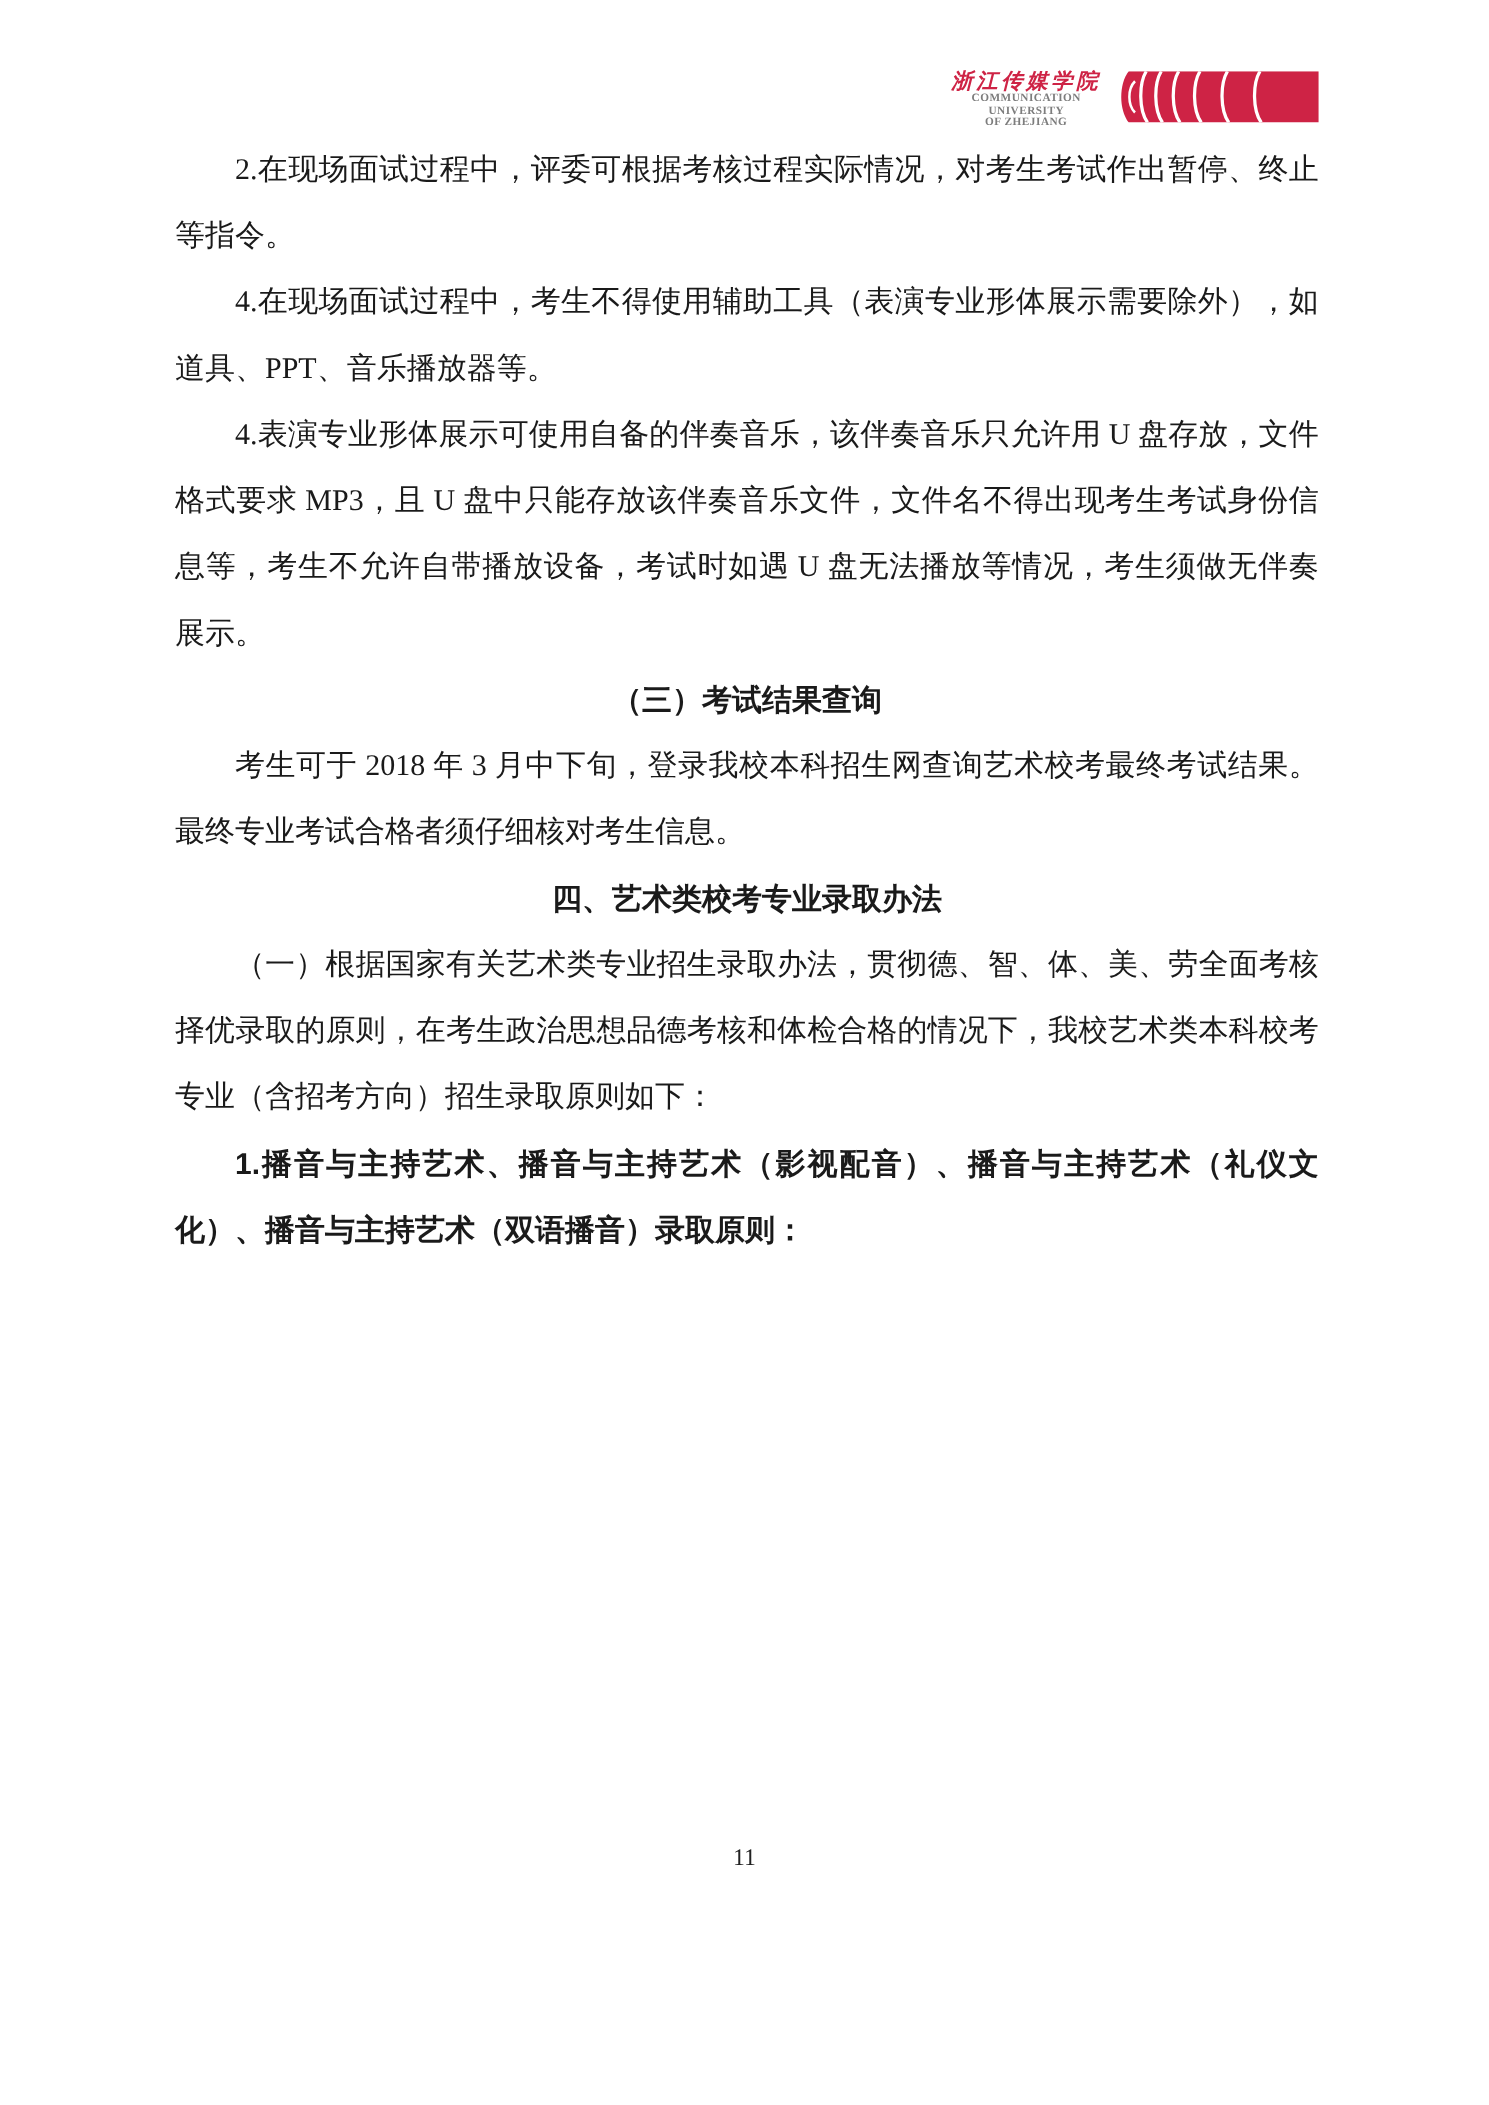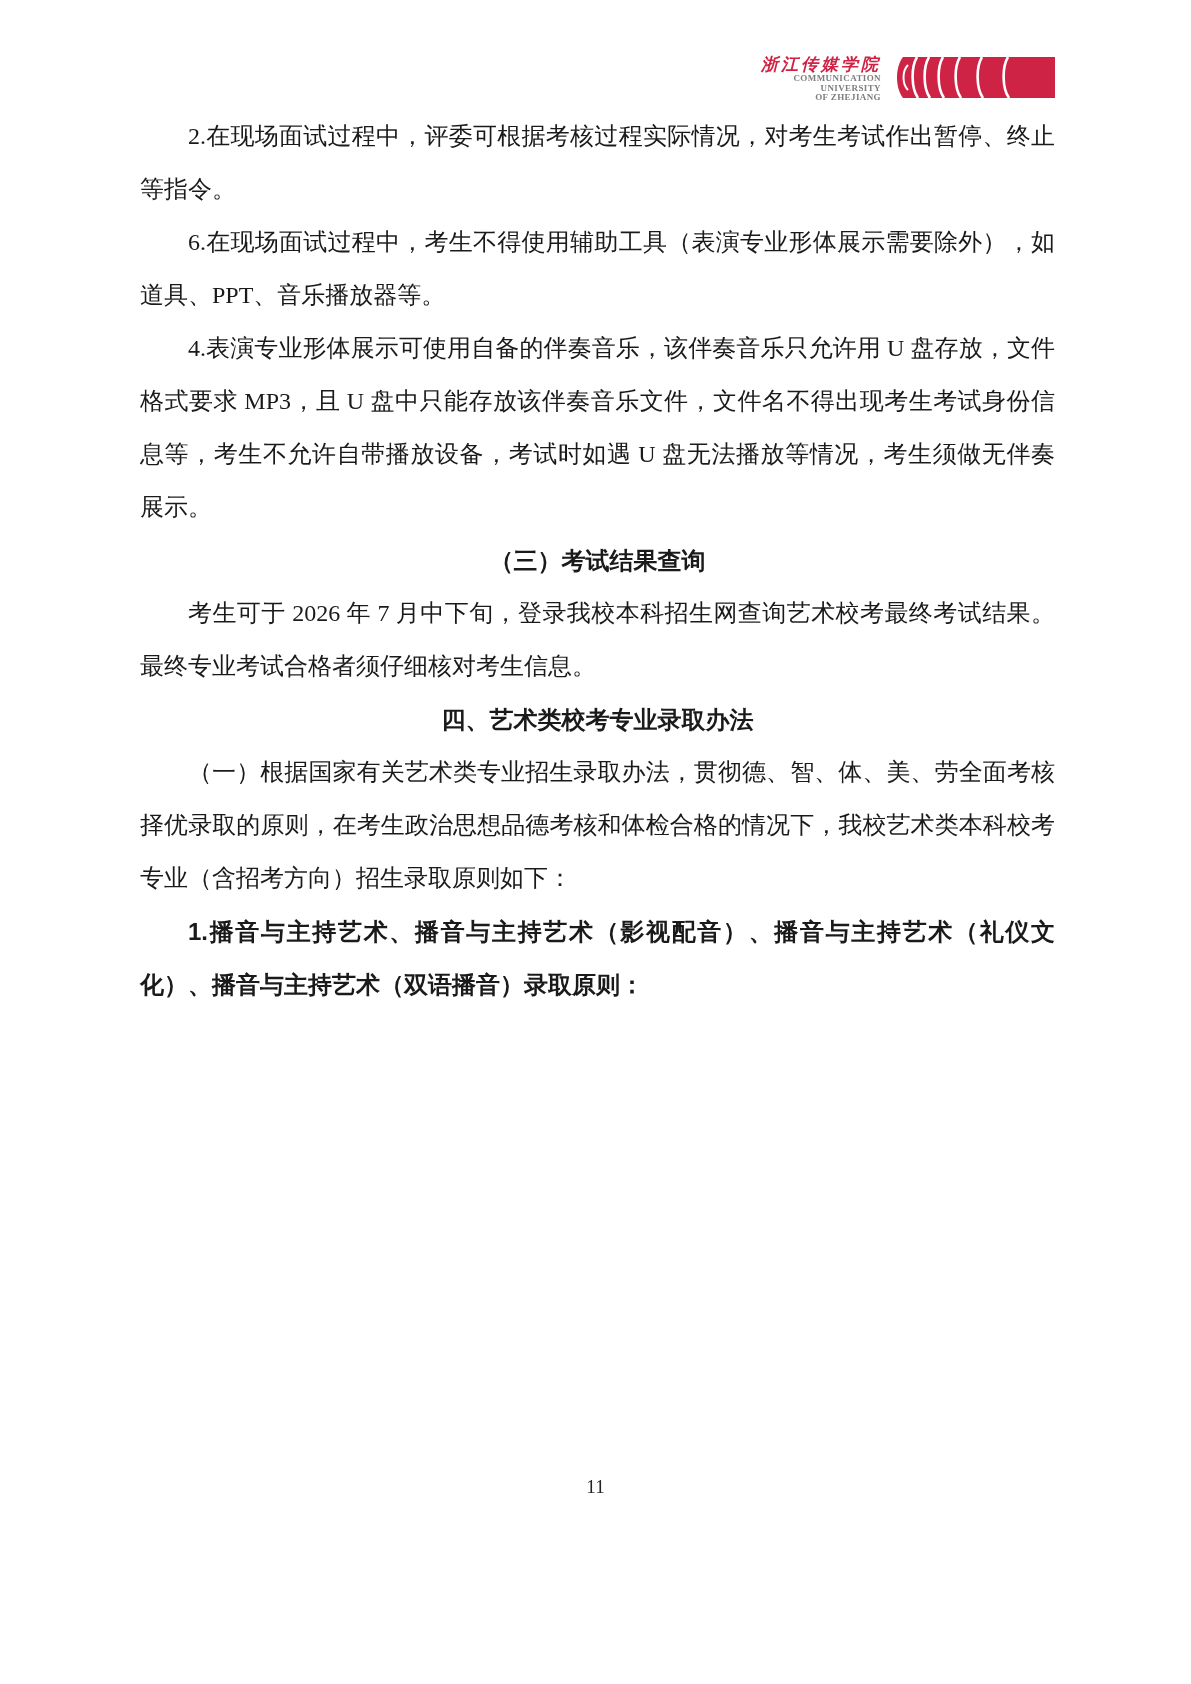--- a/index.html
+++ b/index.html
@@ -14,21 +14,21 @@
   .page { padding: 55px 136px 0 140px; position: relative; }
 
   
   .header {
     height: 46px;
     display: flex;
     justify-content: flex-end;
     align-items: flex-start;
     gap: 12px;
   }
-  .logo-text { text-align: right; margin-top: 1px; }
+  .logo-text { text-align: center; margin-top: 1px; }
   .logo-cn {
     font-size: 17px;
     font-weight: bold;
     letter-spacing: 3px;
     line-height: 18px;
     font-style: italic;
   }
   .logo-en {
     color: #7d7d7d;
     font-family: Liberation Serif, serif;
@@ -97,26 +97,26 @@
         <path d="M50 0 C 44 10, 44 31, 51 41" stroke="#ffffff" stroke-width="2.6" fill="none"></path>
         <path d="M67 0 C 61 10, 61 31, 68 41" stroke="#ffffff" stroke-width="2.6" fill="none"></path>
         <path d="M89 0 C 83 10, 83 31, 90 41" stroke="#ffffff" stroke-width="2.6" fill="none"></path>
         <path d="M115 0 C 109 10, 109 31, 116 41" stroke="#ffffff" stroke-width="2.6" fill="none"></path>
       </svg>
     </div>
   </div>
 
   <div class="content">
     <p>2.在现场面试过程中，评委可根据考核过程实际情况，对考生考试作出暂停、终止等指令。</p>
-    <p>6.在现场面试过程中，考生不得使用辅助工具（表演专业形体展示需要除外），如道具、PPT、音乐播放器等。</p>
+    <p>4.在现场面试过程中，考生不得使用辅助工具（表演专业形体展示需要除外），如道具、PPT、音乐播放器等。</p>
     <p>4.表演专业形体展示可使用自备的伴奏音乐，该伴奏音乐只允许用 U 盘存放，文件格式要求 MP3，且 U 盘中只能存放该伴奏音乐文件，文件名不得出现考生考试身份信息等，考生不允许自带播放设备，考试时如遇 U 盘无法播放等情况，考生须做无伴奏展示。</p>
 
     <h2 class="sec h-result">（三）考试结果查询</h2>
 
-    <p>考生可于 2026 年 7 月中下旬，登录我校本科招生网查询艺术校考最终考试结果。最终专业考试合格者须仔细核对考生信息。</p>
+    <p>考生可于 2018 年 3 月中下旬，登录我校本科招生网查询艺术校考最终考试结果。最终专业考试合格者须仔细核对考生信息。</p>
 
     <h2 class="sec h-admission">四、艺术类校考专业录取办法</h2>
 
     <p>（一）根据国家有关艺术类专业招生录取办法，贯彻德、智、体、美、劳全面考核择优录取的原则，在考生政治思想品德考核和体检合格的情况下，我校艺术类本科校考专业（含招考方向）招生录取原则如下：</p>
     <p class="bold-para">1.播音与主持艺术、播音与主持艺术（影视配音）、播音与主持艺术（礼仪文化）、播音与主持艺术（双语播音）录取原则：</p>
   </div>
 
 </div>
 
 <div class="footer">11</div>

